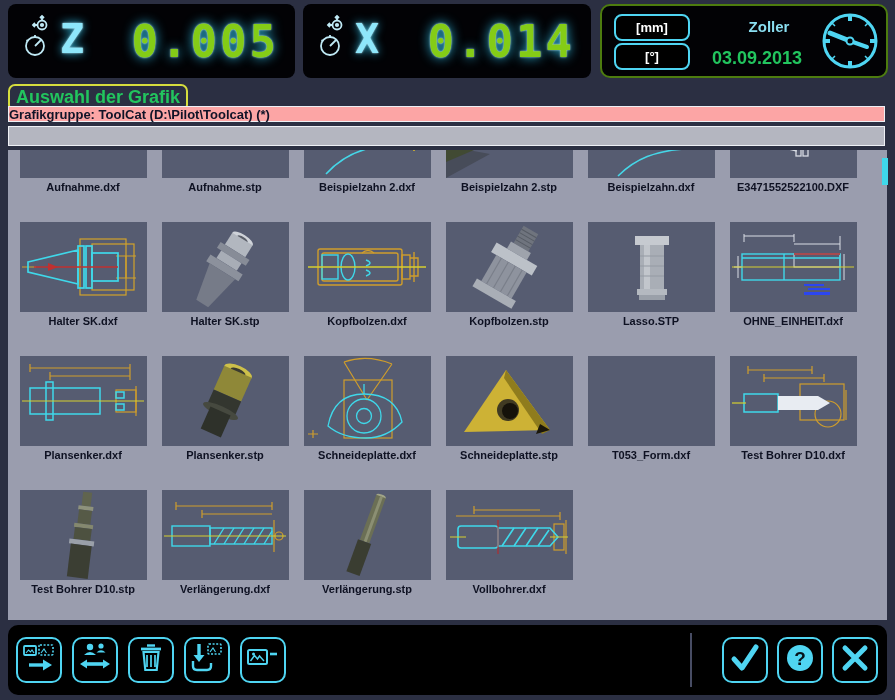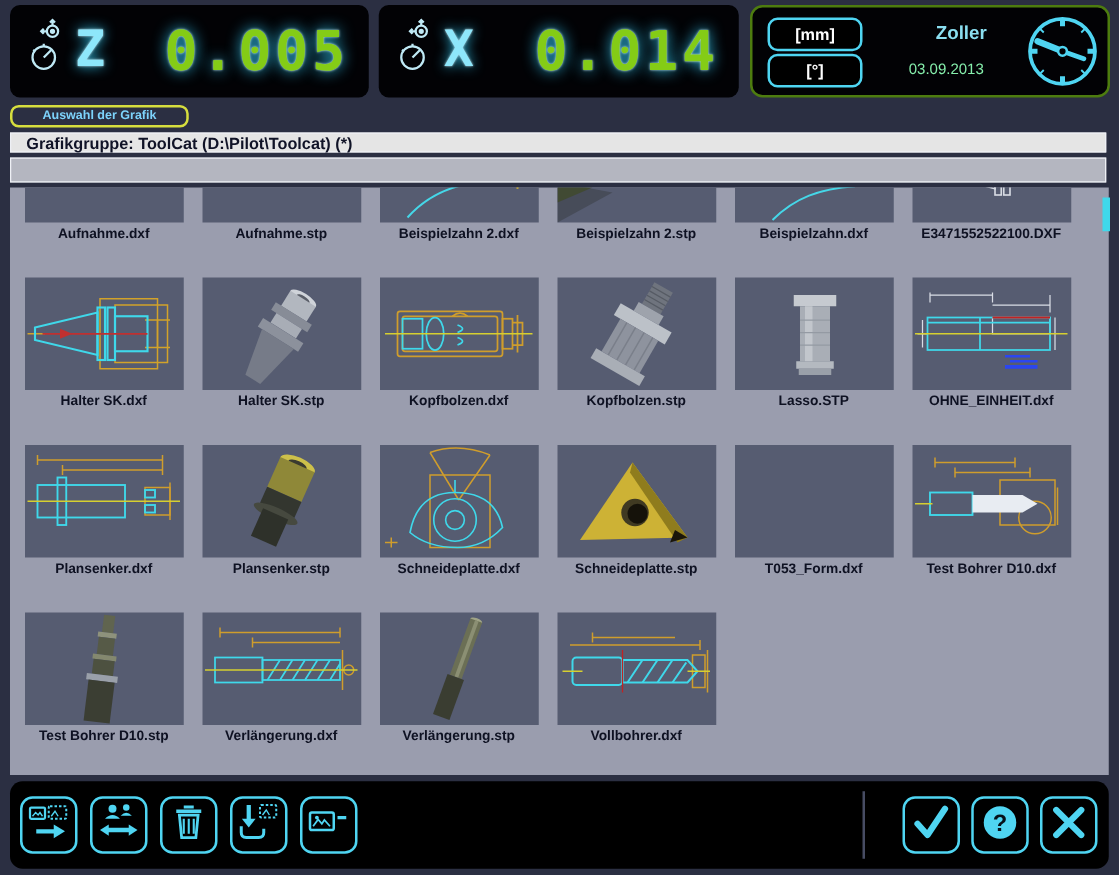--- a/index.html
+++ b/index.html
@@ -19,29 +19,29 @@
   .info-panel{position:absolute;top:4px;left:600px;width:288px;height:74px;background:#020205;
               border:2px solid #4d7c0f;border-radius:10px;box-sizing:border-box;}
   .unit-btn{position:absolute;left:12px;width:72px;height:23px;background:#000;
             border:2px solid #4fd5f2;border-radius:8px;color:#fff;font-weight:bold;
             font-size:13px;display:flex;align-items:center;justify-content:center;cursor:pointer;}
   .unit-mm{top:8px;}
   .unit-deg{top:37px;}
   .brand{position:absolute;left:112px;top:12px;width:110px;text-align:center;
          color:#8adef0;font-weight:bold;font-size:15px;}
   .date{position:absolute;left:92px;top:42px;width:126px;text-align:center;
-        color:#86efac;font-weight:normal;font-size:12px;}
+        color:#22c55e;font-weight:bold;font-size:18px;}
   .clock{position:absolute;right:4px;top:3px;}
 
   
-  .sel-badge{position:absolute;left:8px;top:84px;padding:1px 24px 2px;background:#2b2f42;
-             border:2px solid #d6de3e;border-radius:7px;color:#7dd3fc;font-weight:bold;font-size:10px;}
-  .group-bar{position:absolute;left:8px;top:106px;width:877px;height:16px;background:#e5e5e5;
+  .sel-badge{position:absolute;left:8px;top:84px;padding:1px 6px 2px;background:#2b2f42;
+             border:2px solid #d6de3e;border-radius:7px;color:#22c55e;font-weight:bold;font-size:18px;}
+  .group-bar{position:absolute;left:8px;top:106px;width:877px;height:16px;background:#fca5a5;
              border:1px solid #eef0f5;color:#101327;font-weight:bold;font-size:13px;
-             line-height:16px;padding-left:12px;box-sizing:border-box;}
+             line-height:16px;padding-left:0;box-sizing:border-box;}
   .empty-bar{position:absolute;left:8px;top:126px;width:877px;height:20px;background:#b4b6c0;
              border:1px solid #eef0f5;box-sizing:border-box;}
 
   
   .grid-viewport{position:absolute;left:8px;top:150px;width:879px;height:470px;
                  background:#9a9dae;overflow:hidden;}
   .grid-content{display:grid;grid-template-columns:repeat(6,142px);margin:-62px 0 0 4px;}
   .cell{width:142px;height:134px;display:flex;flex-direction:column;align-items:center;cursor:pointer;}
   .thumb{width:127px;height:90px;background:#565c71;flex:none;}
   .lbl{margin-top:3px;font-size:11px;font-weight:bold;color:#0e1122;text-align:center;

